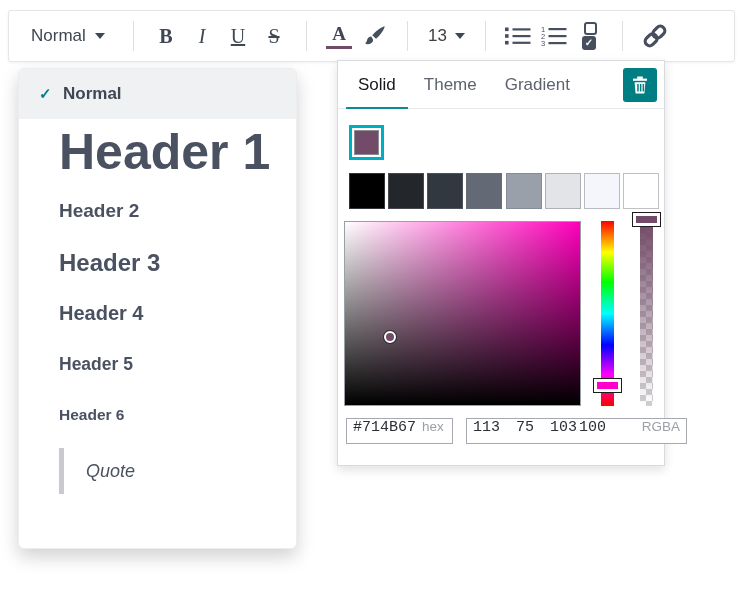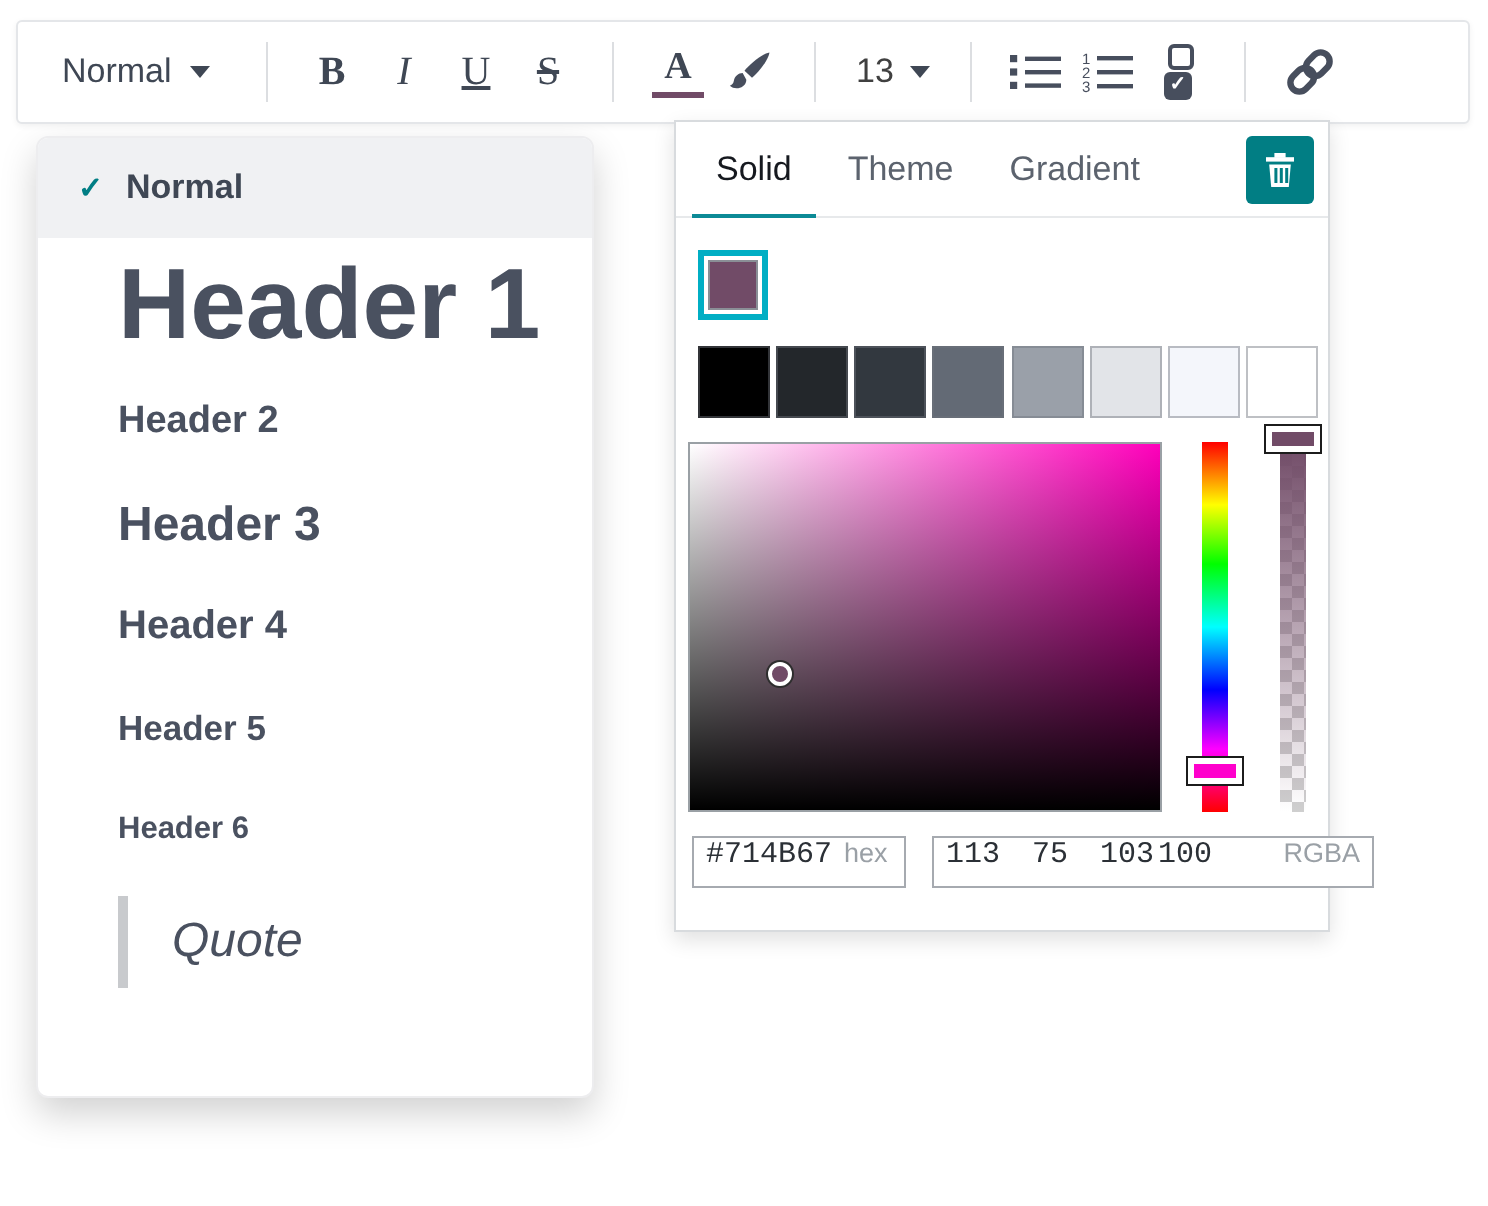--- a/index.html
+++ b/index.html
@@ -48,21 +48,21 @@
   .mi-normal { height:50px; background:#f0f1f3; padding-left:20px;
                font-size:17px; font-weight:700; color:#3f4754; }
   .mi-normal .chk { color:#017e84; font-size:15px; font-weight:700; width:24px; }
   .mi-code  { height:48px; font-family:"Liberation Mono", monospace; font-size:15px; }
   .mi-h1 { height:66px; font-size:50px; font-weight:700; }
   .mi-h2 { height:52px; font-size:19px; font-weight:700; }
   .mi-h3 { height:51px; font-size:24px; font-weight:700; }
   .mi-h4 { height:51px; font-size:20px; font-weight:700; }
   .mi-h5 { height:50px; font-size:17.5px; font-weight:700; }
   .mi-h6 { height:51px; font-size:15.5px; font-weight:700; }
-  .mi-quote { height:62px; font-size:24px; font-style:italic; }
+  .mi-quote { height:62px; font-size:18px; font-style:italic; }
   .quote-bar { width:5px; height:46px; background:#c8cacd; margin-right:22px; }
 
   
   .picker {
     position:absolute; left:337px; top:60px; width:328px; height:406px;
     background:#fff; border:1px solid #d8dbde;
     box-shadow:0 4px 10px rgba(0,0,0,.12); z-index:6;
   }
   .tabs { height:48px; display:flex; align-items:stretch; padding-left:16px;
           border-bottom:1px solid #e7e9eb; position:relative; }

